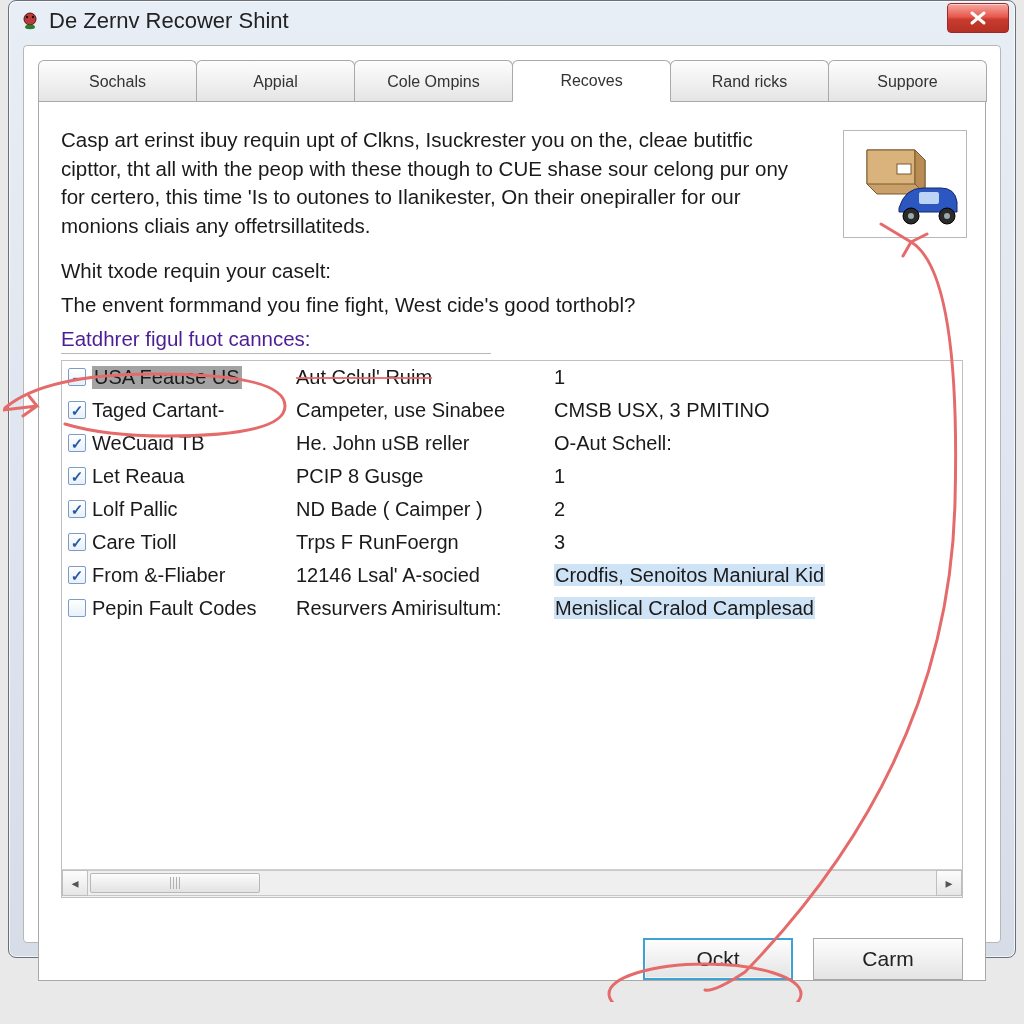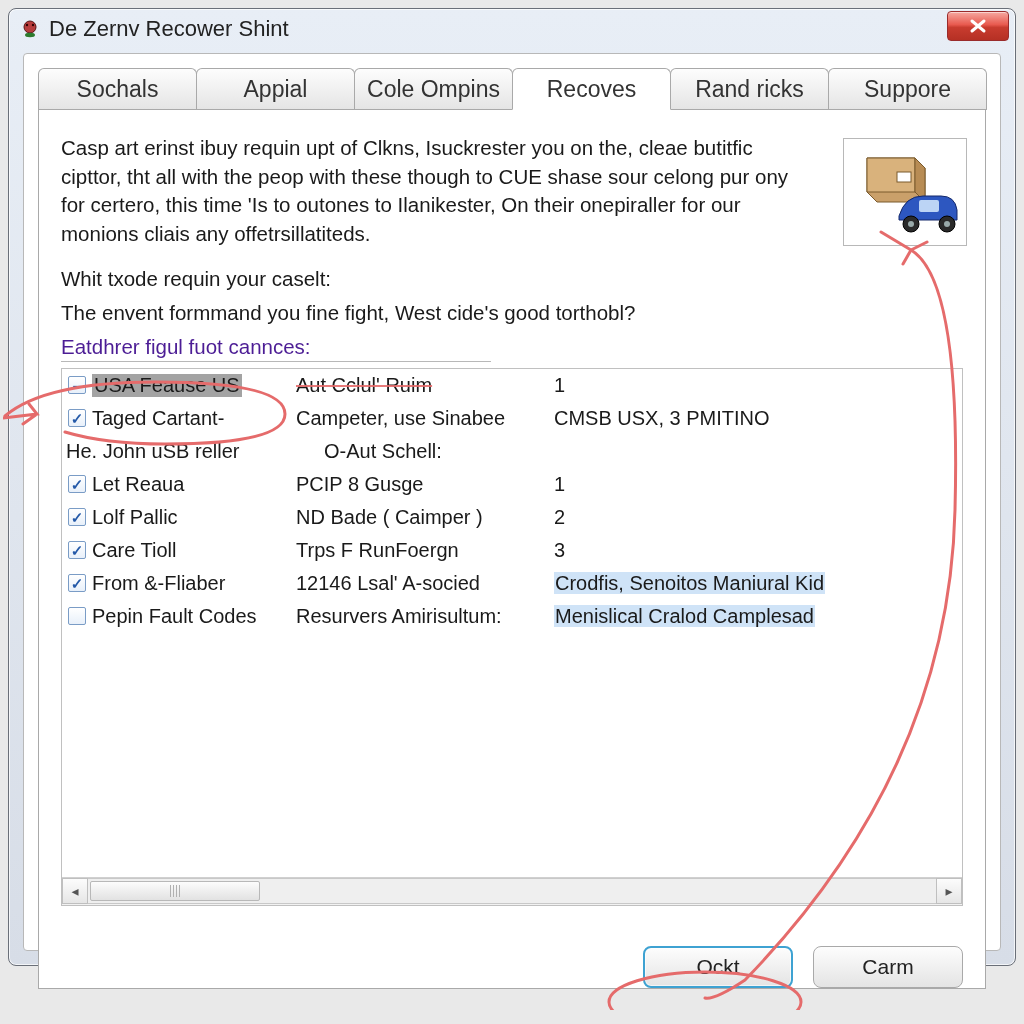--- a/index.html
+++ b/index.html
@@ -1,31 +1,31 @@
 <!DOCTYPE html>
 <html><head>
 <meta charset="utf-8">
 <style>
   * { box-sizing: border-box; margin: 0; padding: 0; }
   html, body { width: 1024px; height: 1024px; overflow: hidden; font-family: "Segoe UI", Tahoma, Arial, sans-serif; font-size: 20px; background: #e9e9e9; }
   
   
-  .window { position: absolute; left: 8px; top: 8px; width: 1008px; height: 958px; background: linear-gradient(to bottom, #e8eef6 0%, #d7dde7 100%); border: 1px solid #6a6f78; border-radius: 8px; box-shadow: inset 0 0 0 1px rgba(255,255,255,0.7); }
+  .window { position: absolute; left: 8px; top: 0; width: 1008px; height: 958px; background: linear-gradient(to bottom, #e8eef6 0%, #d7dde7 100%); border: 1px solid #6a6f78; border-radius: 8px; box-shadow: inset 0 0 0 1px rgba(255,255,255,0.7); }
   .titlebar { height: 40px; display: flex; align-items: center; padding: 0 2px 0 10px; }
   .app-icon { width: 22px; height: 22px; margin-right: 8px; display:flex; align-items:center; justify-content:center; }
   .title-text { font-size: 22px; color: #222; }
   .close-btn { margin-left: auto; width: 62px; height: 30px; border: 1px solid #9a2b2b; border-radius: 4px; background: linear-gradient(to bottom, #f6a8a0 0%, #e85a4f 45%, #c83c2f 55%, #b53024 100%); display:flex; align-items:center; justify-content:center; box-shadow: inset 0 1px 0 rgba(255,255,255,0.5); margin-right:4px; margin-top:-6px; }
   .close-btn svg { display:block; }
   
   
   .client { position:absolute; left:14px; top:44px; right:14px; bottom:14px; background:#fff; border:1px solid #b8b8b8; border-radius:4px; padding:14px; }
   
   
   .tabs-row { display:flex; gap:0; margin-bottom:0; }
-  .tab { flex:1; height:42px; border:1px solid #a9a9a9; border-bottom:none; border-radius:6px 6px 0 0; background:linear-gradient(to bottom,#fdfdfd,#e4e4e4); display:flex; align-items:center; justify-content:center; font-size:23px; color:#333; margin-right:-1px; }
+  .tab { flex:1; height:42px; border:1px solid #a9a9a9; border-bottom:none; border-radius:6px 6px 0 0; background:linear-gradient(to bottom,#fdfdfd,#e4e4e4); display:flex; align-items:center; justify-content:center; font-size:16px; color:#333; margin-right:-1px; }
   .tab.active { background:#fff; border-bottom:1px solid #fff; position:relative; z-index:2; }
   .tab-panel { border:1px solid #a9a9a9; margin-top:-1px; padding:24px 22px 14px 22px; min-height:880px; background:#fff; position:relative; }
   
   
   .desc { font-size:20.5px; line-height:1.4; color:#1a1a1a; max-width:740px; }
   .desc p { margin-bottom:10px; }
   .prompt1 { margin-top:18px; font-size:20.5px; color:#1a1a1a; }
   .prompt2 { margin-top:10px; font-size:20.5px; color:#1a1a1a; }
   .list-label { margin-top:10px; font-size:20.5px; color:#4c1d95; border-bottom:1px solid #b8b8b8; padding-bottom:2px; width:430px; }
   
@@ -53,21 +53,21 @@
   
   
   .hscroll { height:28px; background:#f2f2f2; border-top:1px solid #d0d0d0; display:flex; align-items:center; }
   .sbtn { width:26px; height:26px; border:1px solid #bfbfbf; background:linear-gradient(to bottom,#fcfcfc,#e6e6e6); display:flex; align-items:center; justify-content:center; font-size:14px; color:#555; }
   .track { flex:1; height:26px; border:1px solid #c8c8c8; border-left:none; border-right:none; background:#efefef; position:relative; }
   .thumb { position:absolute; left:2px; top:2px; width:170px; height:20px; border:1px solid #b8b8b8; background:linear-gradient(to bottom,#fcfcfc,#e2e2e2); border-radius:2px; }
   .thumb::after { content:""; position:absolute; left:50%; top:50%; width:10px; height:12px; transform:translate(-50%,-50%); background: repeating-linear-gradient(to right,#b0b0b0 0 1px,transparent 1px 3px); }
   
   
   .btn-row { position:absolute; right:22px; bottom:0px; display:flex; gap:20px; }
-  .btn { min-width:150px; height:42px; border:1px solid #a9a9a9; border-radius:8px; background:linear-gradient(to bottom,#fdfdfd,#e4e4e4); display:flex; align-items:center; justify-content:center; font-size:21px; color:#222; }
+  .btn { min-width:150px; height:42px; border:1px solid #a9a9a9; border-radius:0; background:linear-gradient(to bottom,#fdfdfd,#e4e4e4); display:flex; align-items:center; justify-content:center; font-size:21px; color:#222; }
   .btn.primary { border:2px solid #3ea2d2; box-shadow: inset 0 0 0 1px rgba(255,255,255,0.6); }
 
   
   .annot { position:absolute; pointer-events:none; }
 </style>
 </head>
 <body>
 
 <div class="window">
   <div class="titlebar">
@@ -150,20 +150,24 @@
             </div>
             <div class="row">
               <div class="cell1">
                 <span class="cb checked"></span>
                 <span>Taged Cartant-</span>
               </div>
               <div class="cell2"><span>Campeter, use Sinabee</span></div>
               <div class="cell3"><span>CMSB USX, 3 PMITINO</span></div>
             </div>
             <div class="row">
+              <div class="cell1">
+                <span class="cb checked"></span>
+                <span>WeCuaid TB</span>
+              </div>
               <div class="cell2"><span>He. John uSB reller</span></div>
               <div class="cell3"><span>O-Aut Schell:</span></div>
             </div>
             <div class="row">
               <div class="cell1">
                 <span class="cb checked"></span>
                 <span>Let Reaua</span>
               </div>
               <div class="cell2"><span>PCIP 8 Gusge</span></div>
               <div class="cell3"><span>1</span></div>

